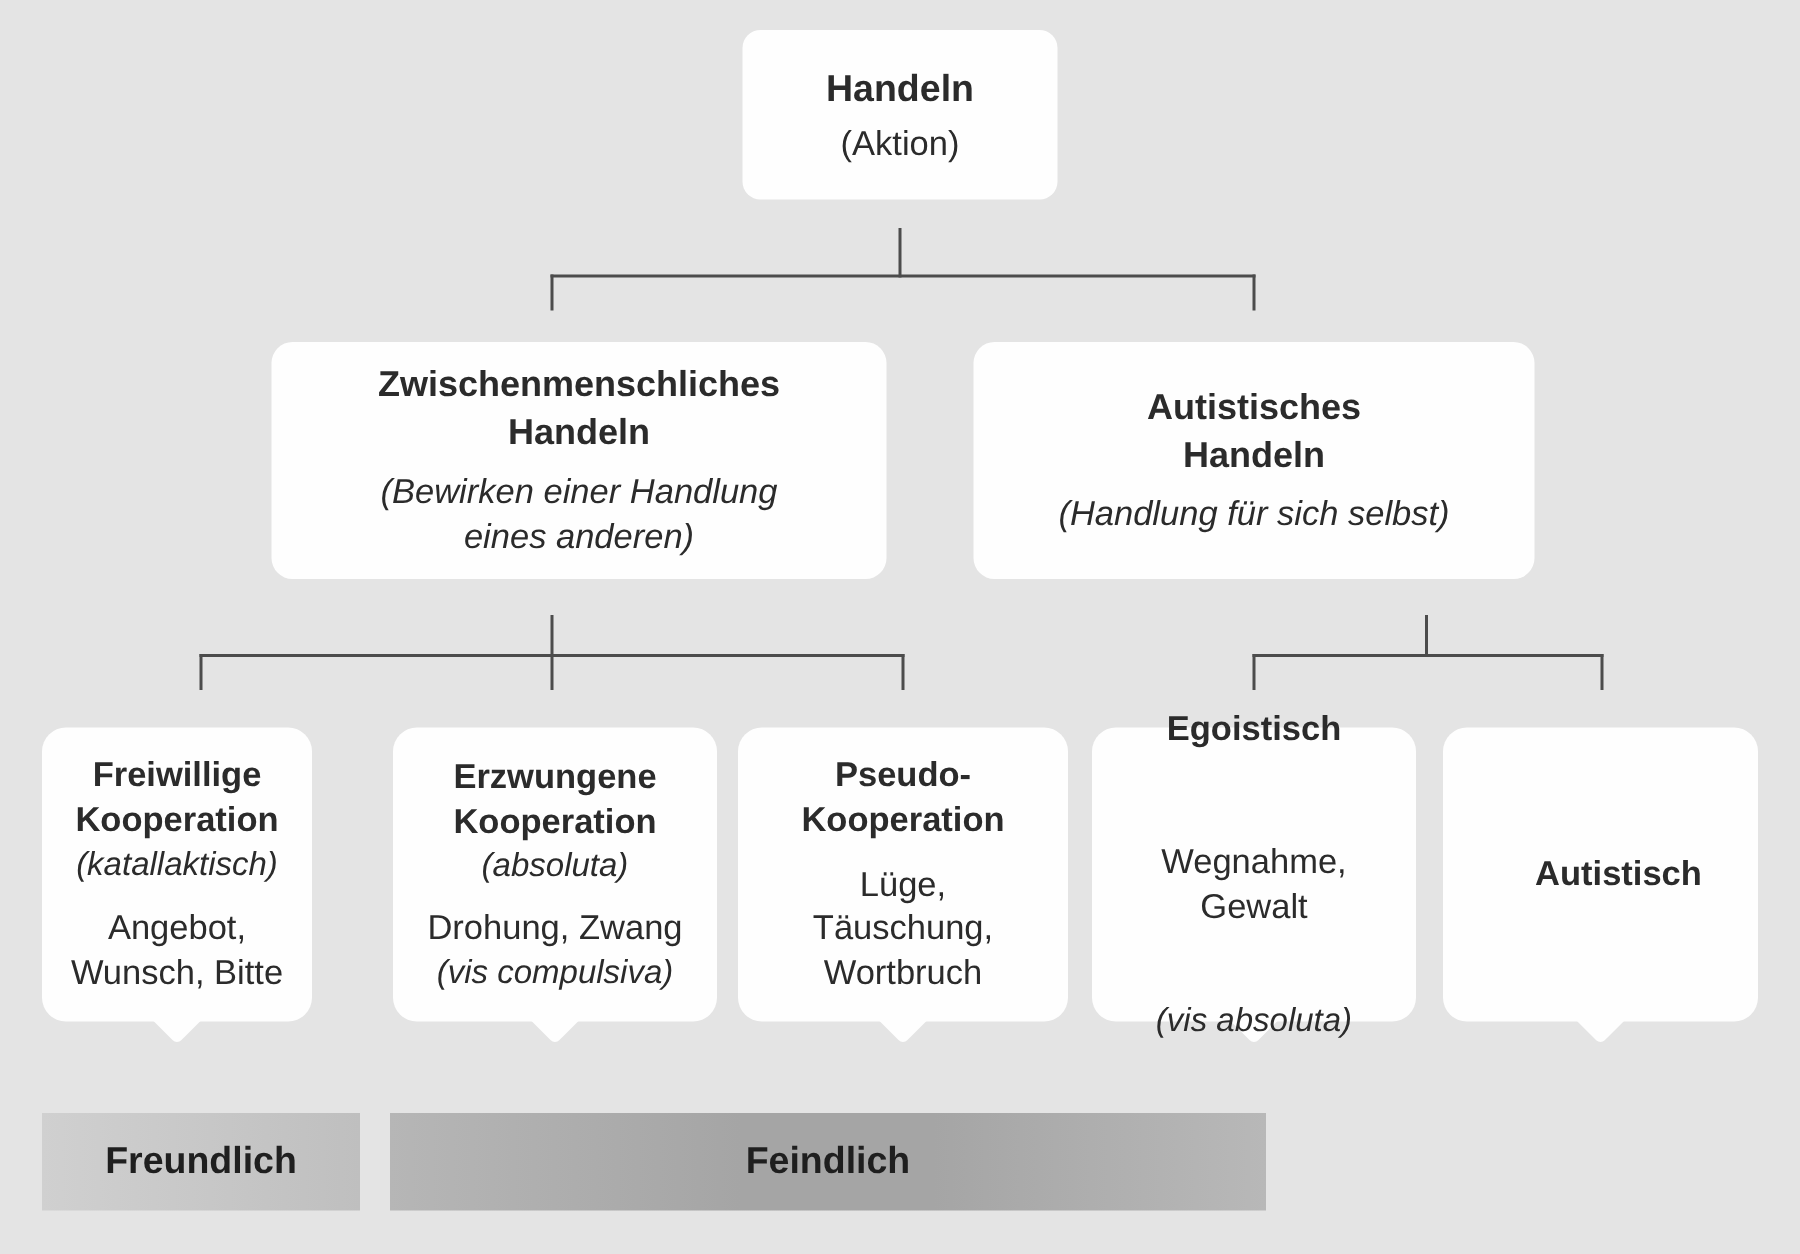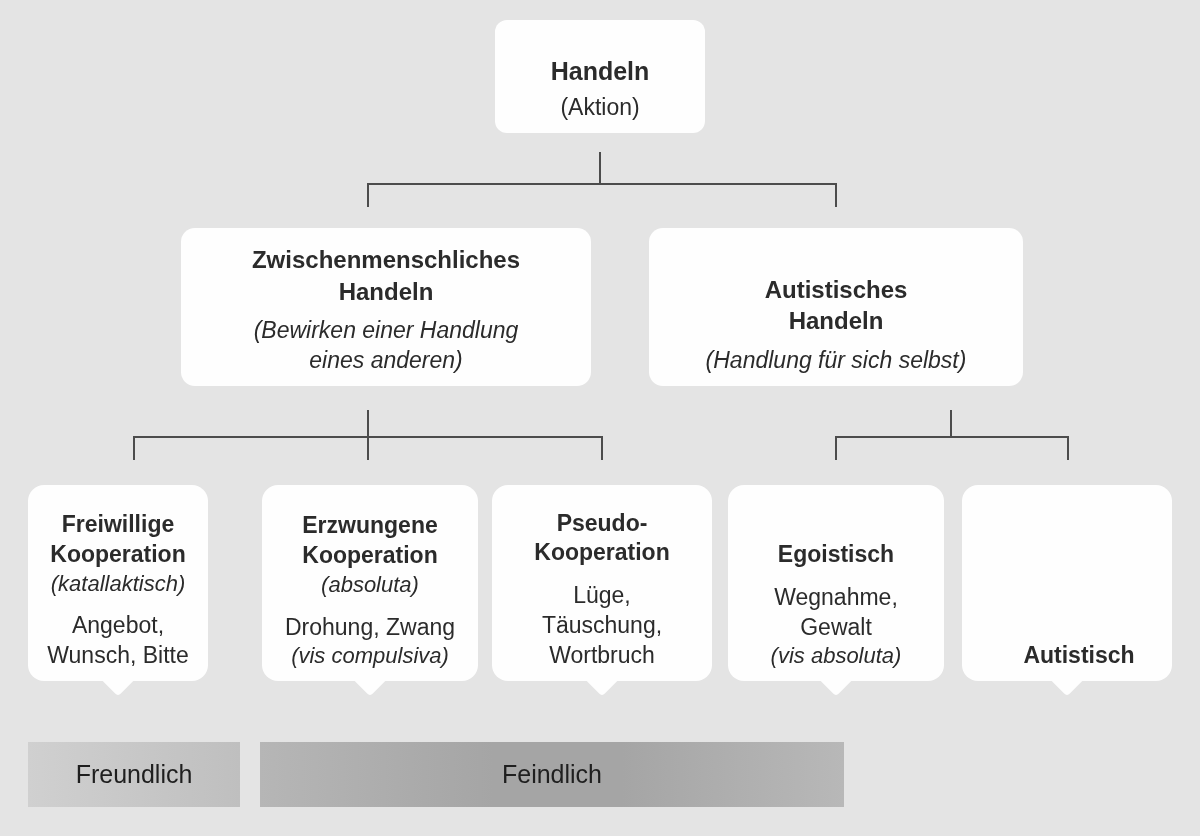--- a/index.html
+++ b/index.html
@@ -24,21 +24,21 @@
   .vline { width: 2px; }
   .hline { height: 2px; }
 
   
   .node {
     position: absolute;
     background: #fefefe;
     border-radius: 14px;
     display: flex;
     flex-direction: column;
-    justify-content: flex-end;
+    justify-content: center;
     align-items: center;
     text-align: center;
     box-sizing: border-box;
     padding: 10px 8px;
   }
   .node .title {
     font-weight: bold;
     font-size: 24px;
     line-height: 1.32;
     white-space: pre-line;
@@ -82,21 +82,21 @@
     font-size: 22px;
     font-style: italic;
     line-height: 1.3;
     white-space: pre-line;
   }
   .leaf .qualifier:empty, .leaf .body:empty, .leaf .note:empty { display: none; }
 
   .leaf-1 { left: 28px;  width: 180px; }
   .leaf-2 { left: 262px; width: 216px; }
   .leaf-3 { left: 492px; width: 220px; }
-  .leaf-4 { left: 728px; width: 216px; }
+  .leaf-4 { left: 728px; width: 216px; gap: 46px; }
   .leaf-5 { left: 962px; width: 210px; padding-left: 32px; }
 
   .tail {
     position: absolute;
     bottom: -10px;
     left: 50%;
     width: 26px;
     height: 26px;
     margin-left: -13px;
     background: #fefefe;
@@ -109,20 +109,21 @@
   
   .bar {
     position: absolute;
     top: 742px;
     height: 65px;
     display: flex;
     align-items: center;
     justify-content: center;
     font-size: 25px;
     color: #1f1f1f;
+    font-weight: bold;
   }
   .bar-freundlich {
     left: 28px; width: 212px;
     background: linear-gradient(90deg, #d0d0d0 0%, #bfbfbf 100%);
   }
   .bar-feindlich {
     left: 260px; width: 584px;
     background: linear-gradient(90deg, #b6b6b6 0%, #a5a5a5 40%, #a5a5a5 62%, #b8b8b8 100%);
   }
   .bar-friedlich {

